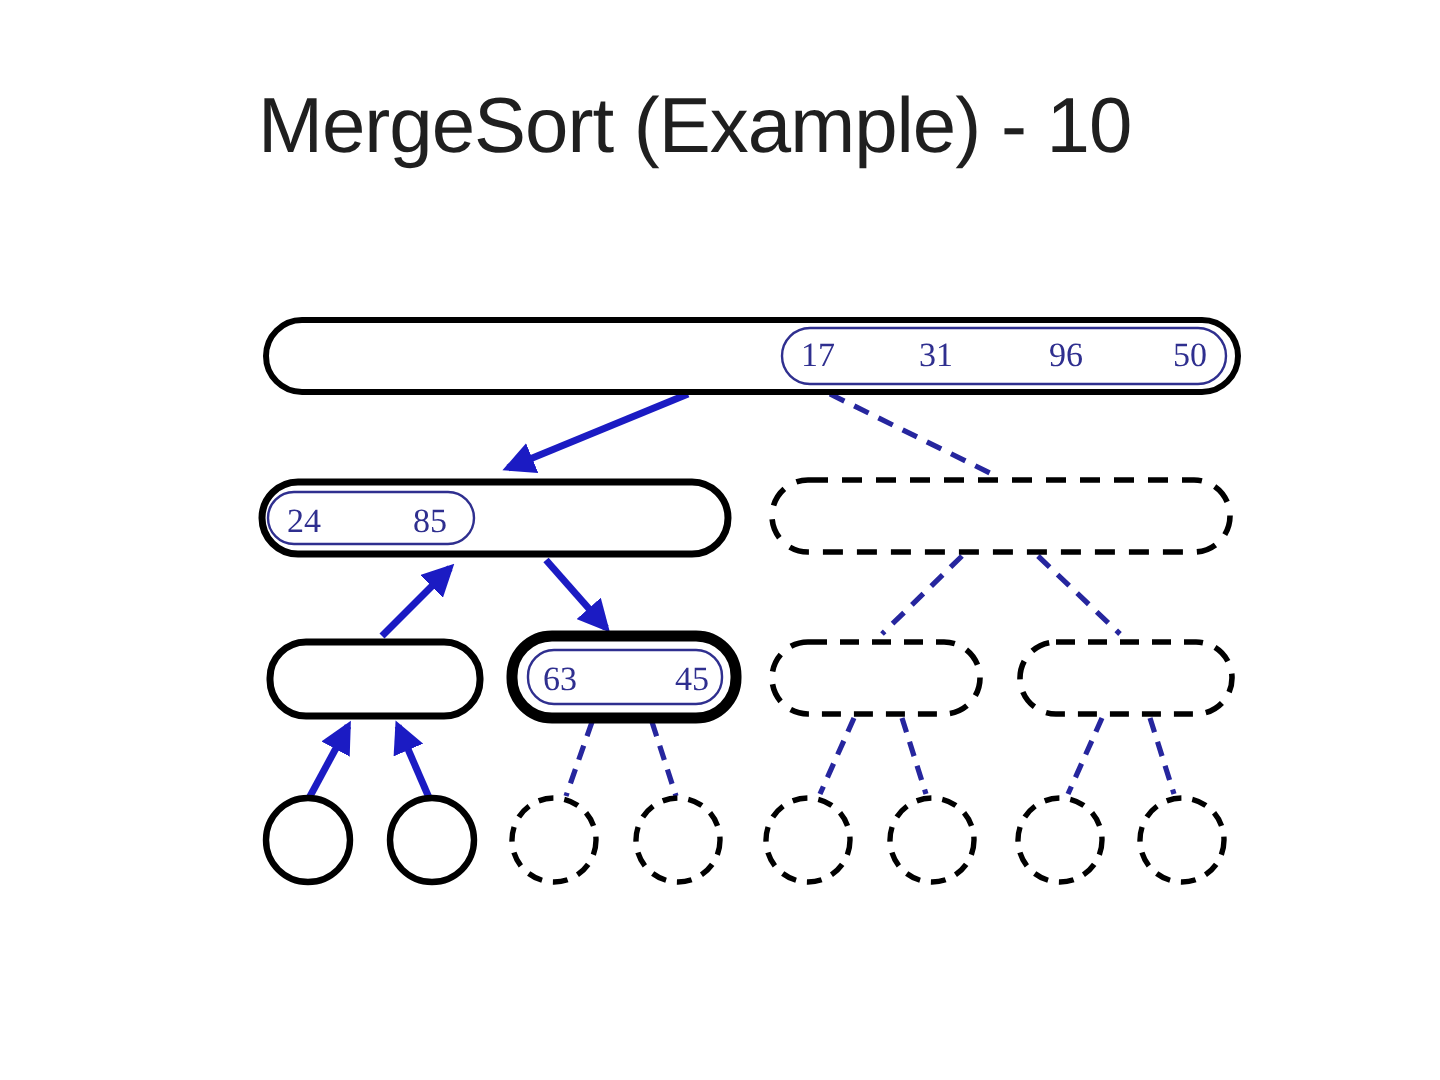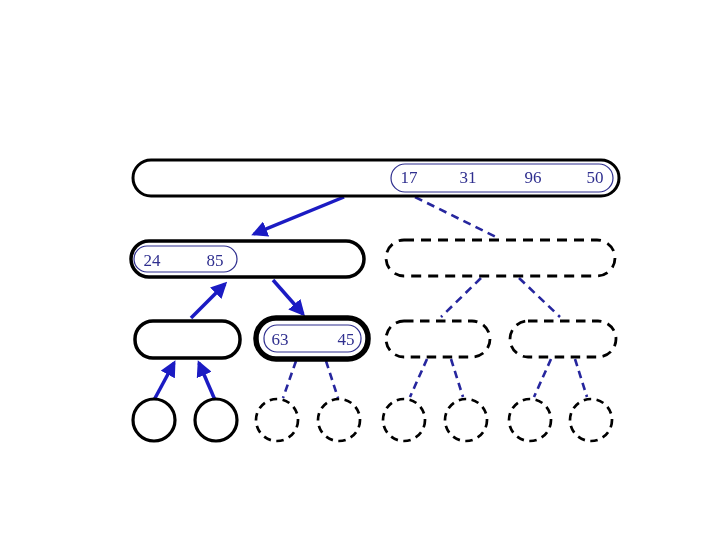--- a/index.html
+++ b/index.html
@@ -37,20 +37,21 @@
     font-family: "Liberation Serif", "DejaVu Serif", serif;
     font-size: 17px;
     fill: #2f2f8f;
   }
 </style>
 </head>
 <body>
 
 <div class="slide">
 
+  <div class="slide-title">MergeSort (Example) - 10</div>
 
   <svg class="tree" width="720" height="540" viewBox="0 0 720 540">
     <defs>
       <marker id="arrowhead" viewBox="0 0 8 8" refX="6.5" refY="4" markerWidth="4.6" markerHeight="4.6" orient="auto" markerUnits="strokeWidth">
         <path d="M0,0 L8,4 L0,8 Z" fill="#1b1bc3"></path>
       </marker>
     </defs>
 
     <line x1="344" y1="197" x2="254" y2="234" stroke="#1b1bc3" stroke-width="3.5" marker-end="url(#arrowhead)"></line>
     <line x1="415" y1="197" x2="496" y2="237" stroke="#26269e" stroke-width="2.6" stroke-dasharray="8 5.5"></line>

